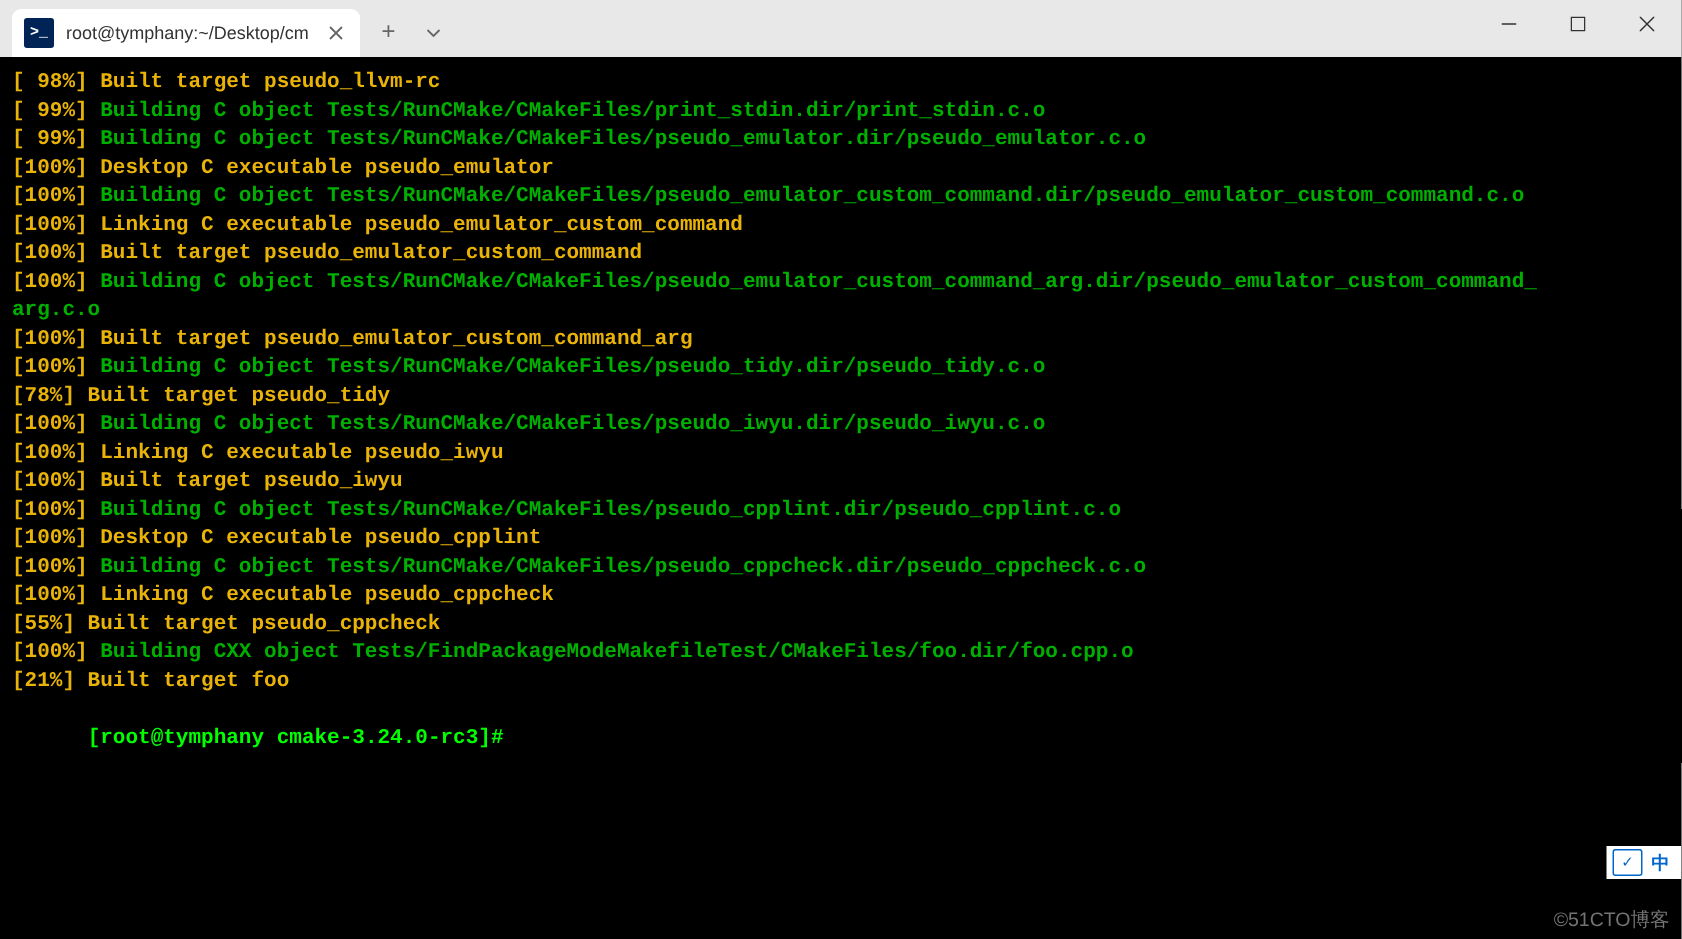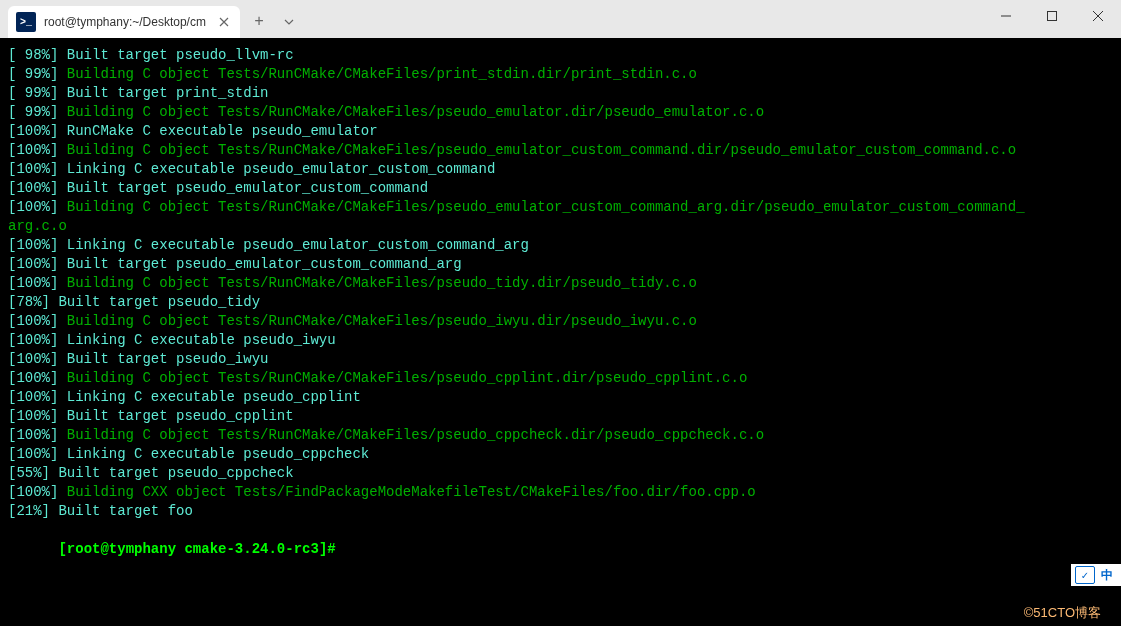--- a/index.html
+++ b/index.html
@@ -121,39 +121,40 @@
       overflow: hidden;
       position: relative;
     }
     .line {
       font-size: 14px;
       line-height: 19px;
       white-space: pre;
       font-family: Consolas, 'Courier New', monospace;
     }
     .green-bold {
-      color: #5eead4;
-      font-weight: normal;
+      color: #eab308;
+      font-weight: bold;
     }
     .green {
       color: #00b000;
+      font-weight: bold;
     }
     .prompt-user {
       color: #00ff00;
       font-weight: bold;
     }
     .prompt-path {
       color: #00ff00;
       font-weight: bold;
     }
     .watermark {
       position: absolute;
-      right: 20px;
+      right: 8px;
       bottom: 4px;
-      color: #fdba74;
+      color: #737373;
       font-size: 13px;
       font-family: 'Segoe UI', Arial, sans-serif;
     }
     .ime-indicator {
       position: absolute;
       right: 0;
       bottom: 40px;
       display: flex;
       gap: 2px;
       background: #fff;
@@ -219,38 +220,35 @@
             <path d="M0 0 L10 10 M10 0 L0 10" stroke="#333" stroke-width="1"></path>
           </svg>
       </div>
     </div>
   </div>
 
   <div class="terminal">
     <div id="terminal-lines">
         <div class="line"><span class="green-bold">[ 98%] Built target pseudo_llvm-rc</span></div>
         <div class="line"><span class="green-bold">[ 99%] </span><span class="green">Building C object Tests/RunCMake/CMakeFiles/print_stdin.dir/print_stdin.c.o</span></div>
-        <div class="line"><span class="green-bold">[ 99%] Built target print_stdin</span></div>
         <div class="line"><span class="green-bold">[ 99%] </span><span class="green">Building C object Tests/RunCMake/CMakeFiles/pseudo_emulator.dir/pseudo_emulator.c.o</span></div>
-        <div class="line"><span class="green-bold">[100%] </span><span class="green-bold">RunCMake C executable pseudo_emulator</span></div>
+        <div class="line"><span class="green-bold">[100%] </span><span class="green-bold">Desktop C executable pseudo_emulator</span></div>
         <div class="line"><span class="green-bold">[100%] </span><span class="green">Building C object Tests/RunCMake/CMakeFiles/pseudo_emulator_custom_command.dir/pseudo_emulator_custom_command.c.o</span></div>
         <div class="line"><span class="green-bold">[100%] </span><span class="green-bold">Linking C executable pseudo_emulator_custom_command</span></div>
         <div class="line"><span class="green-bold">[100%] Built target pseudo_emulator_custom_command</span></div>
         <div class="line"><span class="green-bold">[100%] </span><span class="green">Building C object Tests/RunCMake/CMakeFiles/pseudo_emulator_custom_command_arg.dir/pseudo_emulator_custom_command_</span></div>
         <div class="line"><span class="green">arg.c.o</span></div>
-        <div class="line"><span class="green-bold">[100%] </span><span class="green-bold">Linking C executable pseudo_emulator_custom_command_arg</span></div>
         <div class="line"><span class="green-bold">[100%] Built target pseudo_emulator_custom_command_arg</span></div>
         <div class="line"><span class="green-bold">[100%] </span><span class="green">Building C object Tests/RunCMake/CMakeFiles/pseudo_tidy.dir/pseudo_tidy.c.o</span></div>
         <div class="line"><span class="green-bold">[78%] Built target pseudo_tidy</span></div>
         <div class="line"><span class="green-bold">[100%] </span><span class="green">Building C object Tests/RunCMake/CMakeFiles/pseudo_iwyu.dir/pseudo_iwyu.c.o</span></div>
         <div class="line"><span class="green-bold">[100%] </span><span class="green-bold">Linking C executable pseudo_iwyu</span></div>
         <div class="line"><span class="green-bold">[100%] Built target pseudo_iwyu</span></div>
         <div class="line"><span class="green-bold">[100%] </span><span class="green">Building C object Tests/RunCMake/CMakeFiles/pseudo_cpplint.dir/pseudo_cpplint.c.o</span></div>
-        <div class="line"><span class="green-bold">[100%] </span><span class="green-bold">Linking C executable pseudo_cpplint</span></div>
-        <div class="line"><span class="green-bold">[100%] Built target pseudo_cpplint</span></div>
+        <div class="line"><span class="green-bold">[100%] </span><span class="green-bold">Desktop C executable pseudo_cpplint</span></div>
         <div class="line"><span class="green-bold">[100%] </span><span class="green">Building C object Tests/RunCMake/CMakeFiles/pseudo_cppcheck.dir/pseudo_cppcheck.c.o</span></div>
         <div class="line"><span class="green-bold">[100%] </span><span class="green-bold">Linking C executable pseudo_cppcheck</span></div>
         <div class="line"><span class="green-bold">[55%] Built target pseudo_cppcheck</span></div>
         <div class="line"><span class="green-bold">[100%] </span><span class="green">Building CXX object Tests/FindPackageModeMakefileTest/CMakeFiles/foo.dir/foo.cpp.o</span></div>
         <div class="line"><span class="green-bold">[21%] Built target foo</span></div>
       </div>
     <div class="line">
       <span class="prompt-user">[root@tymphany</span><span class="prompt-path"> cmake-3.24.0-rc3</span><span class="prompt-user">]#</span>
     </div>
     <div class="ime-indicator">

